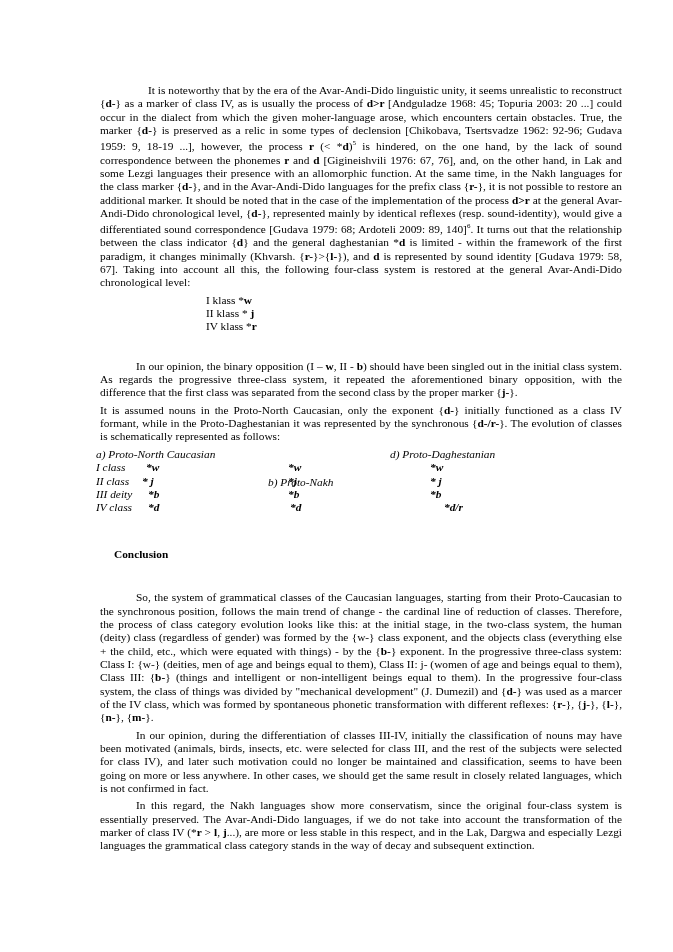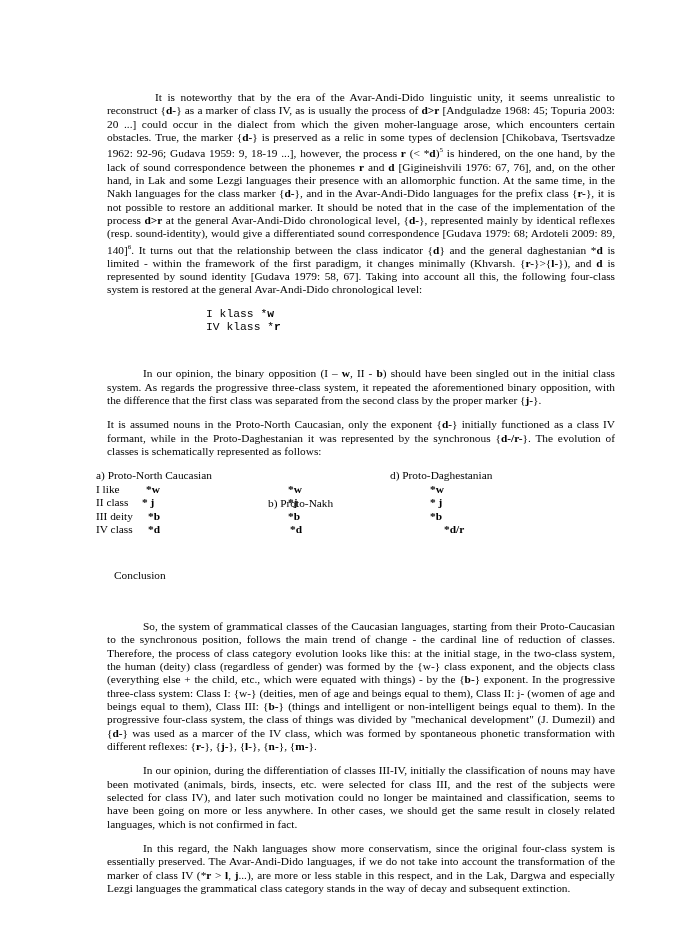--- a/index.html
+++ b/index.html
@@ -1,64 +1,65 @@
 <!DOCTYPE html>
 <html><head>
 <meta charset="utf-8">
 <style>
   html, body { margin: 0; padding: 0; background: #ffffff; }
   body { width: 673px; height: 952px; position: relative; overflow: hidden;
          font-family: "Liberation Serif", "DejaVu Serif", serif; color: #000; }
   .page { position: absolute; left: 96px; top: 80px; width: 530px;
           font-size: 11.35px; line-height: 13.35px; }
-  p { margin: 11px; text-align: justify; }
+  p { margin: 4px; text-align: justify; }
   .indent { text-indent: 48px; }
   .indent-s { text-indent: 36px; }
   b { font-weight: bold; }
   .klass-list { margin-left: 110px; }
-  .klass-list div { height: 13.35px; font-family: Liberation Mono, monospace; }
+  .klass-list div { height: 13.35px; }
   .gap1 { height: 22px; }
   .evo-table { position: relative; height: 70px; }
-  .evo-row { position: relative; height: 13.35px; white-space: nowrap; }
+  .evo-row { position: relative; height: 13.35px; white-space: nowrap; font-style: italic; }
   .evo-row span { position: absolute; top: 0; }
   .c0 { left: 0; }
   .c1 { left: 50px; }
   .h1 { left: 172px; margin-top: 28px; }
   .h2 { left: 294px; }
   .c2 { left: 192px; }
   .c3 { left: 334px; }
-  .heading { margin-top: 30px; margin-left: 18px; font-weight: normal; }
+  .heading { margin-top: 30px; margin-left: 18px; font-weight: bold; }
   .gap2 { height: 26px; }
 </style>
 </head>
 <body>
 
 <div class="page">
 
   <p class="indent"><span>It is noteworthy that by the era of the Avar-Andi-Dido linguistic unity, it seems unrealistic to reconstruct {</span><b>d-</b><span>} as a marker of class IV, as is usually the process of </span><b>d&gt;r</b><span> [Andguladze 1968: 45; Topuria 2003: 20 ...] could occur in the dialect from which the given moher-language arose, which encounters certain obstacles. True, the marker {</span><b>d-</b><span>} is preserved as a relic in some types of declension [Chikobava, Tsertsvadze 1962: 92-96; Gudava 1959: 9, 18-19 ...], however, the process </span><b>r</b><span> (&lt; *</span><b>d</b><span>)</span><sup style="font-size:7px">5</sup><span> is hindered, on the one hand, by the lack of sound correspondence between the phonemes </span><b>r</b><span> and </span><b>d</b><span> [Gigineishvili 1976: 67, 76], and, on the other hand, in Lak and some Lezgi languages their presence with an allomorphic function. At the same time, in the Nakh languages for the class marker {</span><b>d-</b><span>}, and in the Avar-Andi-Dido languages for the prefix class {</span><b>r-</b><span>}, it is not possible to restore an additional marker. It should be noted that in the case of the implementation of the process </span><b>d&gt;r</b><span> at the general Avar-Andi-Dido chronological level, {</span><b>d-</b><span>}, represented mainly by identical reflexes (resp. sound-identity), would give a differentiated sound correspondence [Gudava 1979: 68; Ardoteli 2009: 89, 140]</span><sup style="font-size:7px">6</sup><span>. It turns out that the relationship between the class indicator {</span><b>d</b><span>} and the general daghestanian *</span><b>d</b><span> is limited - within the framework of the first paradigm, it changes minimally (Khvarsh. {</span><b>r-</b><span>}&gt;{</span><b>l-</b><span>}), and </span><b>d</b><span> is represented by sound identity [Gudava 1979: 58, 67]. Taking into account all this, the following four-class system is restored at the general Avar-Andi-Dido chronological level:</span></p>
 
   <div class="klass-list">
     <div><span>I klass *</span><b>w</b></div>
+    <div><span>II klass * </span><b>j</b></div>
     <div><span>IV klass *</span><b>r</b></div>
   </div>
 
   <div class="gap1"></div>
 
   <p class="indent-s"><span>In our opinion, the binary opposition (I – </span><b>w</b><span>, II - </span><b>b</b><span>) should have been singled out in the initial class system. As regards the progressive three-class system, it repeated the aforementioned binary opposition, with the difference that the first class was separated from the second class by the proper marker {</span><b>j-</b><span>}.</span></p>
 
   <p><span>It is assumed nouns in the Proto-North Caucasian, only the exponent {</span><b>d-</b><span>} initially functioned as a class IV formant, while in the Proto-Daghestanian it was represented by the synchronous {</span><b>d-/r-</b><span>}. The evolution of classes is schematically represented as follows:</span></p>
 
   <div class="evo-table">
     <div class="evo-row">
       <span class="c0">a) Proto-North Caucasian</span>
       <span class="h1">b) Proto-Nakh</span>
       <span class="h2">d) Proto-Daghestanian</span>
     </div>
     <div class="evo-row">
-      <span class="c0">I like</span>
+      <span class="c0">I class</span>
       <b class="c1" style="position:absolute">*w</b>
       <b class="c2" style="position:absolute">*w</b>
       <b class="c3" style="position:absolute">*w</b>
     </div>
     <div class="evo-row">
       <span class="c0">II class</span>
       <b class="c1" style="position:absolute;left:46px">* j</b>
       <b class="c2" style="position:absolute">*j</b>
       <b class="c3" style="position:absolute">* j</b>
     </div>

